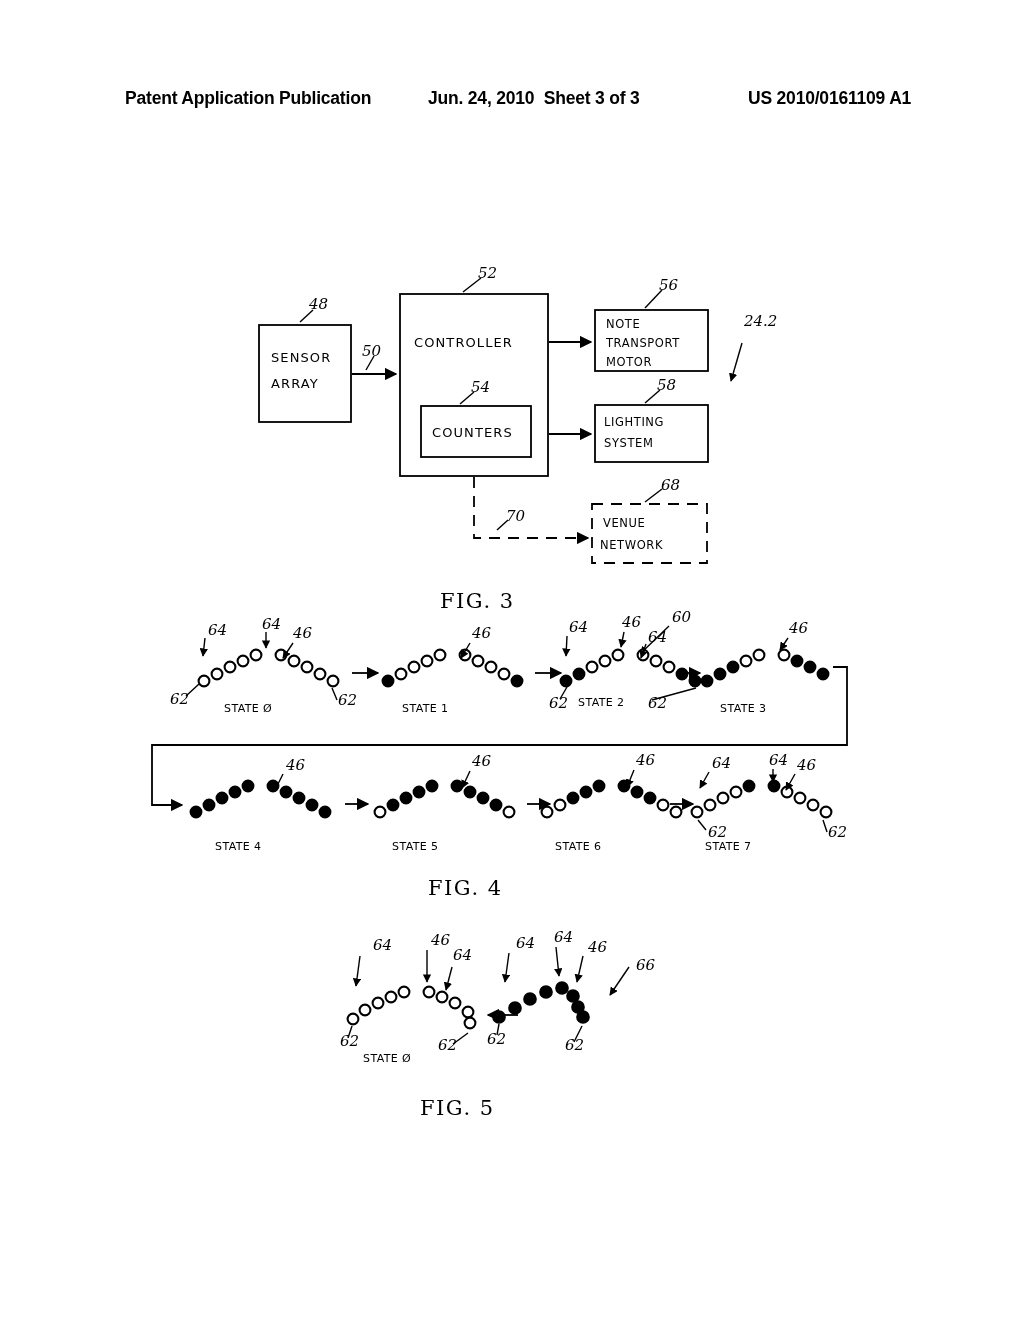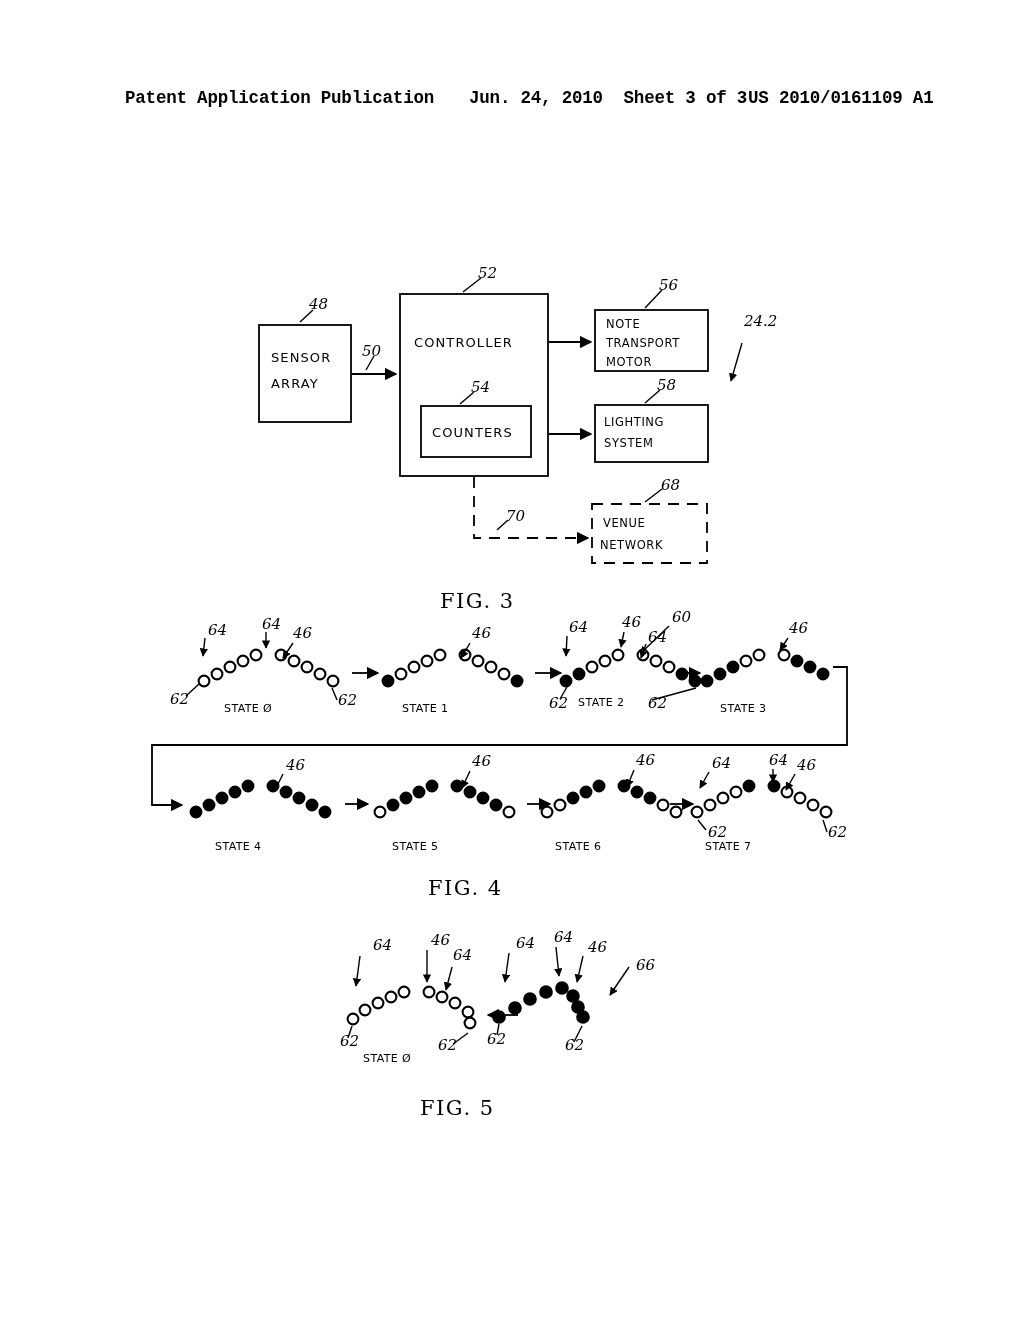--- a/index.html
+++ b/index.html
@@ -16,28 +16,28 @@
     overflow: hidden;
   }
 
   
   #pub-header {
     position: absolute;
     top: 88px;
     left: 0;
     width: 888px;
     height: 26px;
-    font-family: Liberation Mono, monospace;
+    font-family: Liberation Sans, sans-serif;
     font-weight: bold;
     font-size: 17.5px;
     letter-spacing: -0.2px;
     white-space: nowrap;
   }
   #pub-header .h-left   { position: absolute; left: 125px;  top: 0; }
-  #pub-header .h-mid    { position: absolute; left: 428px;  top: 0; margin-left: 41px; }
+  #pub-header .h-mid    { position: absolute; left: 428px;  top: 0; }
   #pub-header .h-right  { position: absolute; left: 706px;  top: 0; margin-left: 42px; }
 
   
   #sheet {
     position: absolute;
     left: 0; top: 0;
     width: 1024px;
     height: 1320px;
   }
   svg.fig { position: absolute; overflow: visible; }

